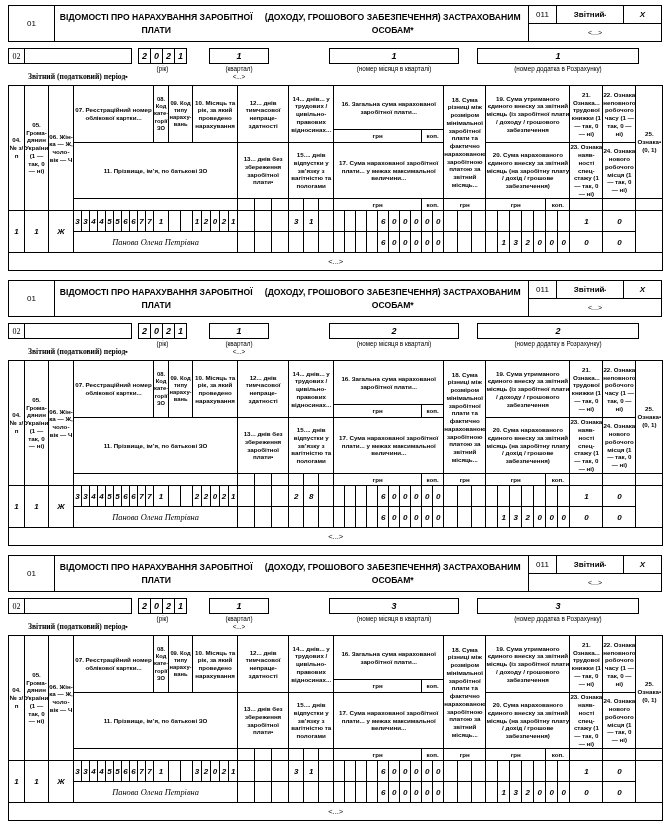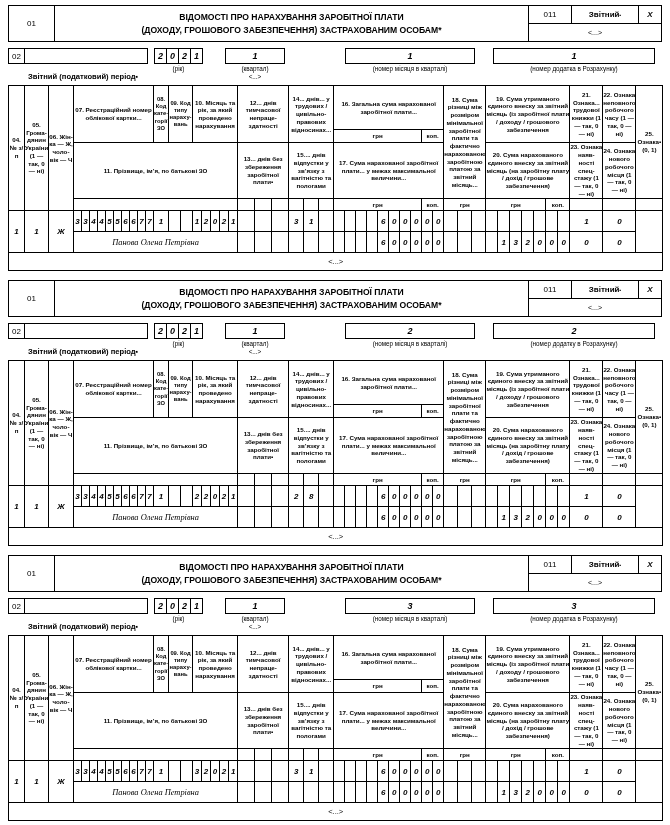--- a/index.html
+++ b/index.html
@@ -3,32 +3,32 @@
 <meta charset="utf-8">
 <style>
   html,body{margin:0;padding:0;background:#fff;}
   body{width:670px;font-family:"Liberation Sans",sans-serif;color:#000;}
   #page{padding:5px 8px;}
   .section{margin-bottom:9px;}
   .b{border:1px solid #000;box-sizing:border-box;}
   
   .row01{display:flex;height:37px;}
   .row01 .cell01{width:47px;display:flex;align-items:center;justify-content:center;font-size:8px;}
-  .row01 .title{flex:1;margin-left:-1px;display:flex;flex-direction:column;align-items:center;justify-content:center;font-weight:bold;font-size:8.6px;line-height:1.45;text-align:center;}
+  .row01 .title{flex:1;margin-left:-1px;display:flex;flex-direction:row;align-items:center;justify-content:center;font-weight:bold;font-size:8.6px;line-height:1.45;text-align:center;}
   .rightblk{width:134px;margin-left:-1px;display:flex;flex-direction:column;}
   .rb-top{display:flex;height:19px;}
   .rb-top>div{display:flex;align-items:center;justify-content:center;font-size:8px;}
-  .rb-code{width:44px;}
+  .rb-code{width:29px;}
   .rb-type{width:68px;margin-left:-1px;font-weight:bold;}
   .rb-type sup{font-size:5px;}
   .rb-x{flex:1;margin-left:-1px;font-style:italic;font-weight:bold;}
   .rb-bottom{flex:1;margin-top:-1px;display:flex;align-items:center;justify-content:center;font-size:7px;}
   
   .row02{display:flex;margin-top:6px;align-items:flex-start;}
-  .p-label{width:140px;height:16px;display:flex;align-items:center;}
+  .p-label{width:124px;height:16px;display:flex;align-items:center;font-family:Liberation Serif, serif;}
   .no02{width:15px;text-align:center;font-size:8px;border-right:1px solid #000;align-self:stretch;display:flex;align-items:center;justify-content:center;}
   .plabel{flex:1;padding-left:3px;font-size:7.6px;font-weight:bold;white-space:nowrap;overflow:hidden;margin-top:40px;}
   .grp{display:flex;flex-direction:column;align-items:center;}
   .grp .vbox{height:16px;display:flex;align-items:center;justify-content:center;font-size:9px;font-style:italic;font-weight:bold;}
   .grp .cap{font-size:6.3px;white-space:nowrap;margin-top:1px;}
   .yearcells{display:flex;height:16px;}
   .yearcells .yc{width:13px;display:flex;align-items:center;justify-content:center;font-size:9px;font-style:italic;font-weight:bold;margin-left:-1px;}
   .yearcells .yc:first-child{margin-left:0;}
   .sp{flex:0 0 auto;}
   

